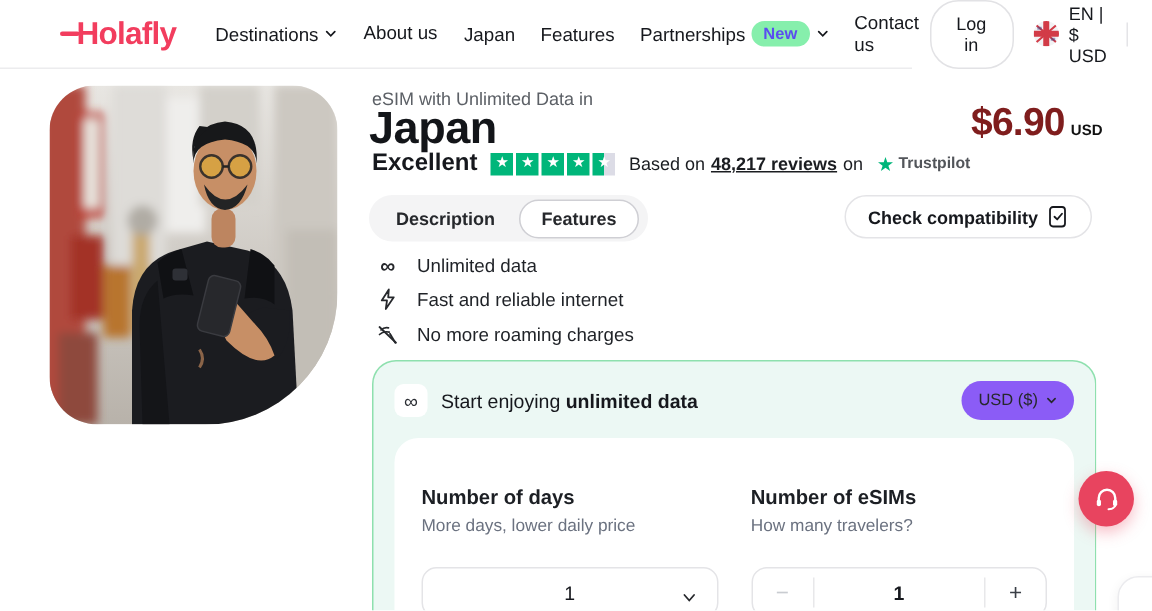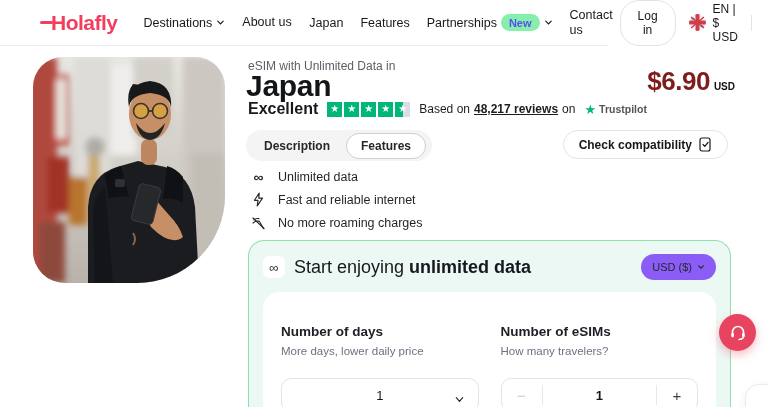--- a/index.html
+++ b/index.html
@@ -68,21 +68,21 @@
   .f-icon { width:17px; display:flex; align-items:center; justify-content:center; color:#26282c; }
   .f-icon .inf { font-size:14px; font-weight:600; line-height:1; }
   .f-text { font-size:12.5px; color:#1f2227; }
 
   
   .card { position:absolute; left:248px; top:240px; width:483px; height:190px;
           background:#ecf8f4; border:1px solid #8ee0ae; border-radius:16px 16px 0 0; border-bottom:none; }
   .card-head { display:flex; align-items:center; padding:13px 14px 12px 14px; }
   .inf-badge { width:22px; height:22px; background:#fff; border-radius:6px; display:flex; align-items:center;
                justify-content:center; font-size:13px; color:#2a2d33; margin-right:9px; }
-  .card-title { font-size:18px; color:#16181d; }
+  .card-title { font-size:13px; color:#16181d; }
   .card-title b { font-weight:700; }
   .cur-pill { margin-left:auto; background:#8b5cf6; border:none; border-radius:15px; padding:7px 11px;
               display:flex; align-items:center; gap:5px; font-size:11px; font-weight:500; color:#26282c;
               cursor:pointer; font-family:inherit; }
 
   .inner { margin:0 14px; background:#fff; border-radius:16px 16px 0 0; padding:16px 18px; height:135px; }
   .cols { display:flex; gap:22px; }
   .col { flex:1;margin-top:16px; }
   .col-label { font-size:13.5px; font-weight:700; color:#1c1f24; }
   .col-hint { font-size:11.5px; color:#6b7280; margin-top:6px; }

